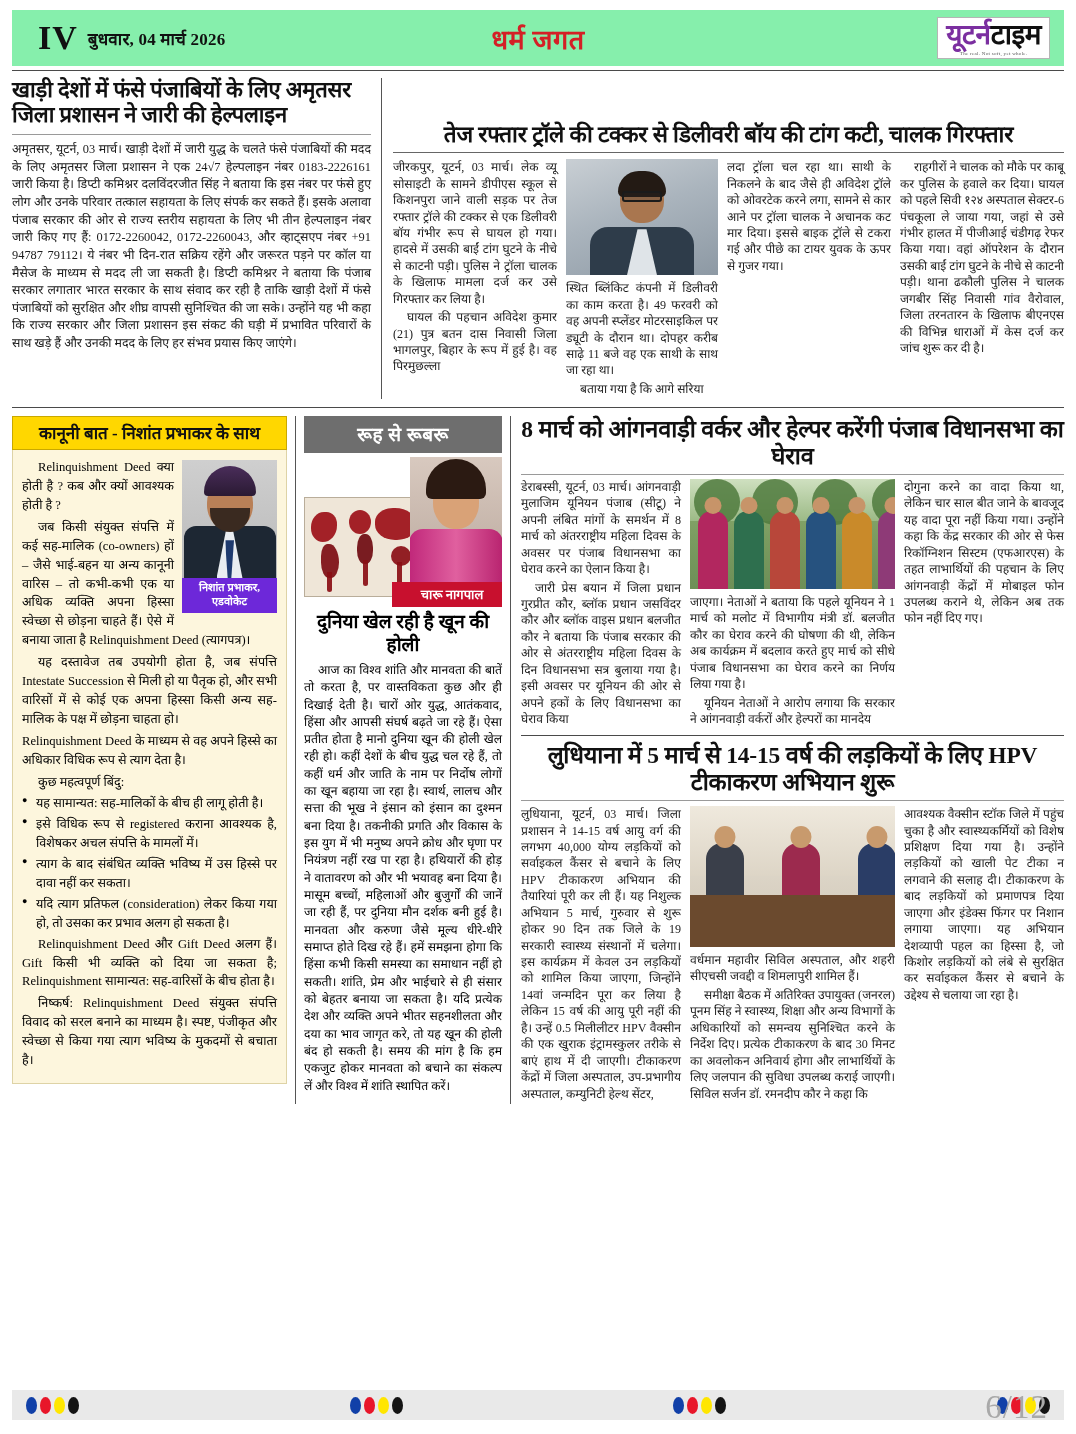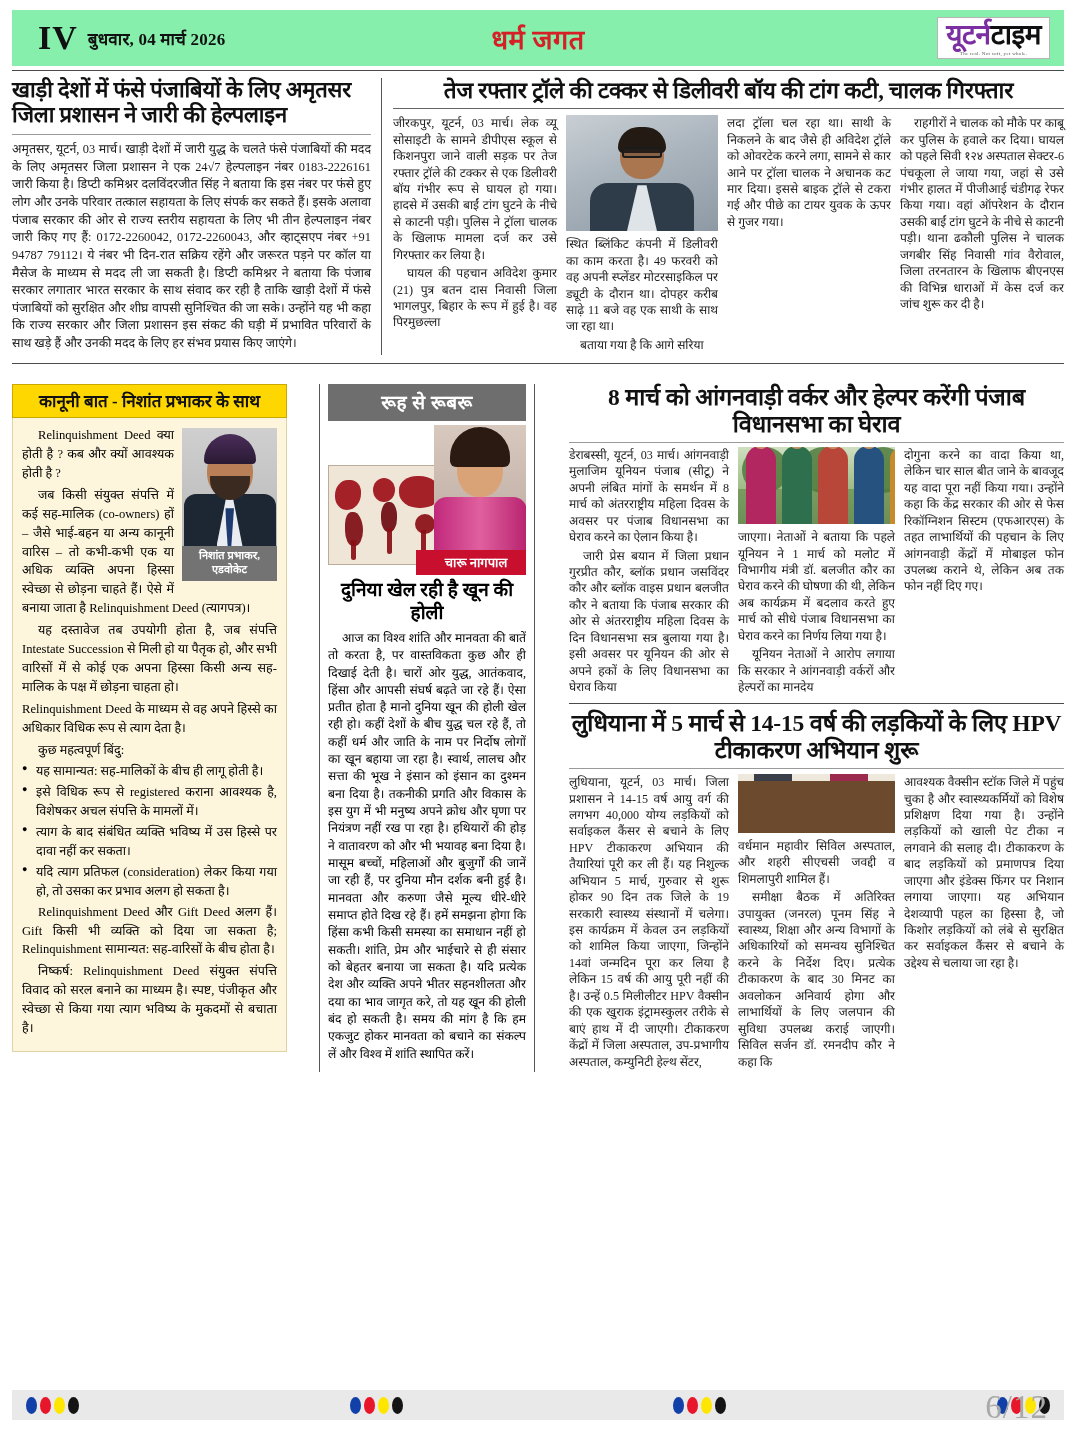--- a/index.html
+++ b/index.html
@@ -68,21 +68,21 @@
   .rule-thin { border-top:1px solid #9a9a9a; }
 
   
   .top-block { display:flex; gap:0; }
   .art1 { width:370px; padding-right:10px; border-right:1px solid #555; }
   .art1 .hl { font-size:22px; margin-bottom:7px; }
   .art1 .body-col { font-size:12.4px; line-height:1.42; }
 
   .art2 { flex:1; padding-left:11px; }
   .art2 .hl { font-size:22.5px; text-align:center; margin-bottom:6px;
-              border-bottom:1px solid #666; padding-bottom:5px; }
+              border-bottom:1px solid #666; padding-bottom:5px;margin-top:44px; }
   .art2-cols { display:flex; gap:9px; }
   .art2-c { width:164px; }
   .art2-mid { width:auto; flex:1; }
   .art2-photo {
     width:100%; height:116px; margin-bottom:5px;
     background:linear-gradient(180deg,#8fa3b4 0%, #7f94a7 38%, #5b6b7c 100%);
     position:relative; overflow:hidden;
   }
   .art2-photo .pwall { position:absolute; inset:0;
      background:linear-gradient(160deg,#c9cfd4 0%,#aab4bd 45%,#8d99a4 100%); }
@@ -98,21 +98,21 @@
      width:40px; height:11px; border:2px solid #1b1b1b; border-radius:3px;
      background:rgba(40,40,40,.25); }
   .art2-photo .pbody {
      position:absolute; left:50%; bottom:0; transform:translateX(-50%);
      width:104px; height:48px; border-radius:18px 18px 0 0; background:#2e3c4a; }
   .art2-photo .pshirt {
      position:absolute; left:50%; bottom:0; transform:translateX(-50%);
      width:30px; height:46px; background:#dfe4e8; clip-path:polygon(35% 0,65% 0,100% 100%,0 100%); }
 
   
-  .mid-block { display:flex; margin-top:20px;gap:24px; }
+  .mid-block { display:flex; margin-top:8px; }
   .col-legal { width:283px; padding-right:8px; }
   .col-rooh  { width:216px; padding:0 8px; border-left:1px solid #555; border-right:1px solid #555; }
   .col-right { flex:1; padding-left:10px; }
 
   
   .legal-head {
     background:#ffd700; color:#111; font-weight:700;
     font-size:17px; text-align:center; padding:4px 2px 5px 2px;
     border:1px solid #c9a800;
   }
@@ -137,21 +137,21 @@
      width:46px; height:54px; border-radius:50% 50% 46% 46%; background:#b98057; }
   .lp-img .beard { position:absolute; left:50%; top:48px; transform:translateX(-50%);
      width:40px; height:24px; border-radius:0 0 20px 20px; background:#3a2a20; }
   .lp-img .suit { position:absolute; left:50%; bottom:0; transform:translateX(-50%);
      width:92px; height:52px; background:#1d2733; border-radius:12px 12px 0 0; }
   .lp-img .shirt { position:absolute; left:50%; bottom:0; transform:translateX(-50%);
      width:26px; height:50px; background:#e9edf1; clip-path:polygon(38% 0,62% 0,100% 100%,0 100%); }
   .lp-img .tie { position:absolute; left:50%; bottom:0; transform:translateX(-50%);
      width:9px; height:38px; background:#1e3a6e; clip-path:polygon(0 0,100% 0,70% 100%,30% 100%); }
   .lp-cap {
-    background:#737373; color:#fff; font-size:11px; font-weight:700;
+    background:#6d28d9; color:#fff; font-size:11px; font-weight:700;
     text-align:center; padding:3px 2px 4px 2px; line-height:1.25;
   }
   .legal-ul { margin:2px 0 2px 0; padding:0; list-style:none; }
   .legal-ul li { position:relative; padding-left:14px; margin-bottom:2px; text-indent:0; }
   .legal-ul li:before { content:"\25CF"; position:absolute; left:0; top:0; font-size:9px; }
 
   
   .rooh-head {
     background:#6e6e6e; color:#fff; font-weight:700; font-size:19px;
     text-align:center; padding:5px 2px 6px 2px; letter-spacing:.5px;

